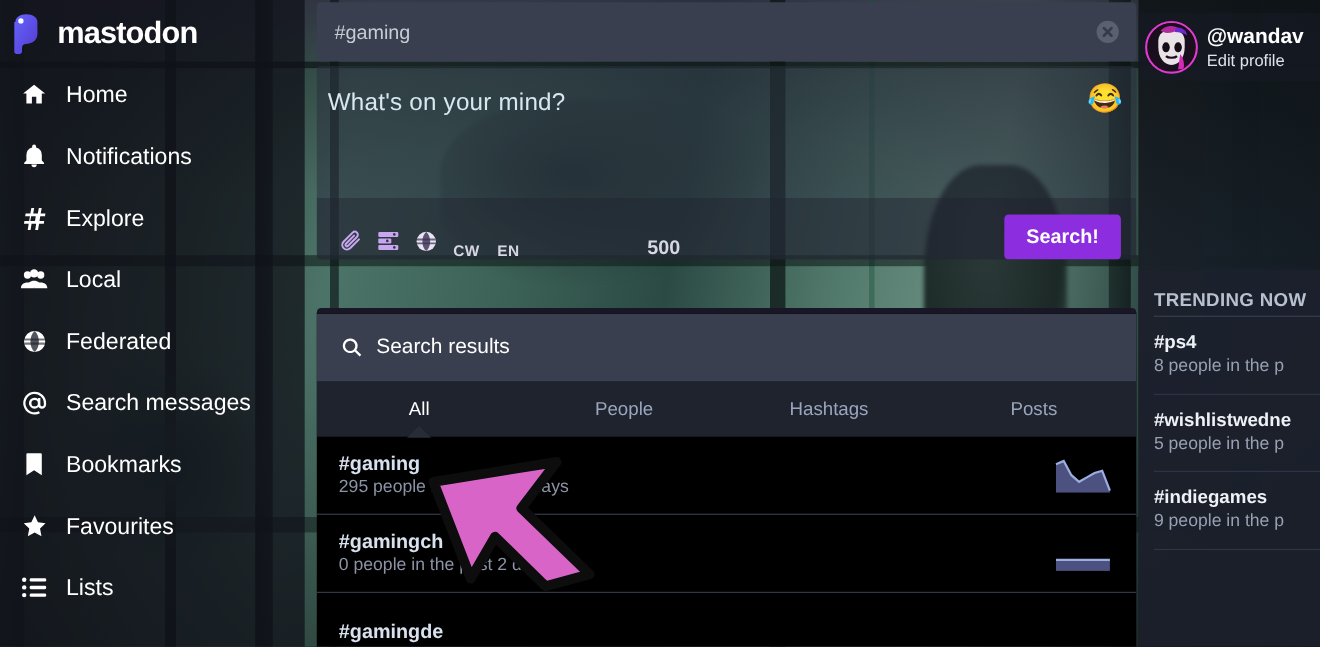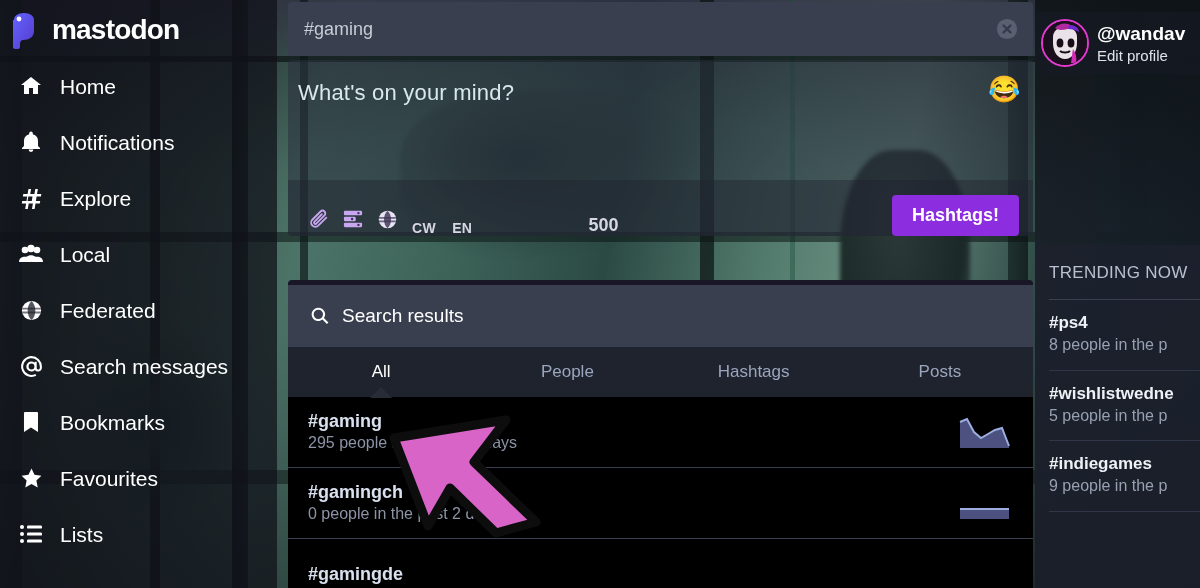--- a/index.html
+++ b/index.html
@@ -184,22 +184,22 @@
     color: #fff; font-size: 19px; font-weight: 700; white-space: nowrap;
   }
   .acct-edit { color: #dfe3ea; font-size: 15px; white-space: nowrap; }
 
   .trending {
     position: absolute; right: 0; top: 245px; width: 165px; bottom: 0;
     background: rgba(29,33,45,0.84); border-radius: 4px 0 0 0; z-index: 30;
     padding: 0 0 0 14px; overflow: hidden;
   }
   .trending-title {
-    color: #b9c0cf; font-size: 17px; font-weight: 400; letter-spacing: .3px;
-    padding: 18px 0 16px 0; border-bottom: 1px solid #3a4050;
+    color: #b9c0cf; font-size: 17px; font-weight: 700; letter-spacing: .3px;
+    padding: 18px 0 4px 0; border-bottom: 1px solid #3a4050;
     white-space: nowrap;
   }
   .trend-row { padding: 12px 0 14px 0; border-bottom: 1px solid #30364a; cursor: pointer; }
   .tr-tag { color: #eef1f6; font-size: 17px; font-weight: 700; white-space: nowrap; line-height: 1.3; }
   .tr-sub { color: #98a0b2; font-size: 16px; white-space: nowrap; line-height: 1.35; }
 
   
   .cursor { position: absolute; left: 388px; top: 414px; z-index: 90; pointer-events: none; }
   .cursor svg { display: block; }
 </style>
@@ -378,21 +378,21 @@
         <svg width="21" height="21" viewBox="0 0 24 24">
           <circle cx="12" cy="12" r="10" fill="#e8e4f5"></circle>
           <path d="M12 2c-2.6 2.4-4 5.8-4 10s1.4 7.6 4 10c2.6-2.4 4-5.8 4-10s-1.4-7.6-4-10z" fill="#3a3050" opacity=".8"></path>
           <path d="M2.4 9h19.2v2H2.4zm0 4h19.2v2H2.4z" fill="#3a3050" opacity=".7"></path>
         </svg>
       </span>
       <span class="tb-txt">CW</span>
       <span class="tb-txt">EN</span>
       <span class="tb-count">500</span>
       <span class="tb-spacer"></span>
-      <button class="publish-btn">Hashtags!</button>
+      <button class="publish-btn">Search!</button>
     </div>
   </div>
 
   <div class="results">
 
     <div class="results-head">
       <span>
         <svg width="20" height="20" viewBox="0 0 24 24">
           <path d="M10 2a8 8 0 1 0 4.9 14.3l5.4 5.4 1.8-1.8-5.4-5.4A8 8 0 0 0 10 2zm0 2.4a5.6 5.6 0 1 1 0 11.2 5.6 5.6 0 0 1 0-11.2z"></path>
         </svg>

